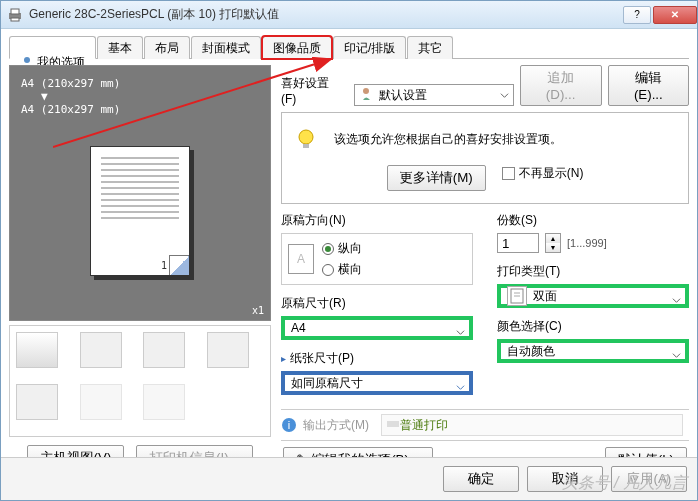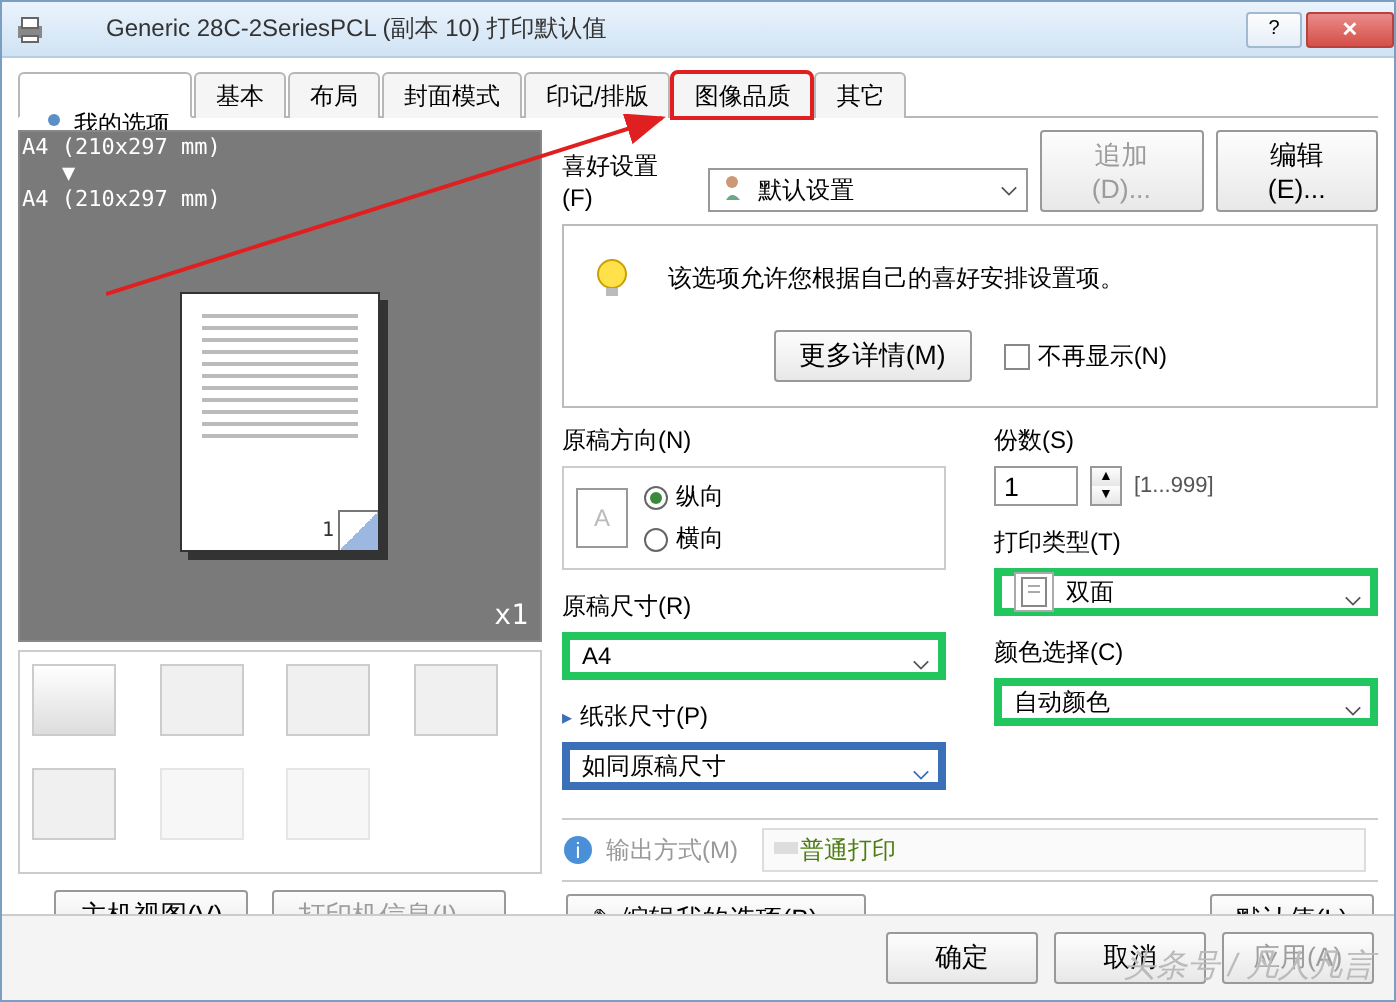--- a/index.html
+++ b/index.html
@@ -1,55 +1,55 @@
 <!DOCTYPE html>
 <html><head>
 <meta charset="utf-8">
 <style>
 * { box-sizing: border-box; margin: 0; padding: 0; }
 body { font-family: "Microsoft YaHei", sans-serif; font-size: 12px; background: #fff; overflow: hidden; }
 .window { width: 698px; height: 501px; background: #fff; border: 1px solid #7a9fc0; position: relative; }
-.titlebar { height: 28px; background: linear-gradient(#eaf3fc, #d0e3f4); display: flex; align-items: center; padding: 0 0 0 6px; border-bottom: 1px solid #b7cee0; gap: 24px; }
+.titlebar { height: 28px; background: linear-gradient(#eaf3fc, #d0e3f4); display: flex; align-items: center; padding: 0 0 0 6px; border-bottom: 1px solid #b7cee0; }
 .titlebar .icon { width: 16px; height: 16px; margin-right: 6px; }
 .titlebar .title { flex: 1; color: #333; font-size: 12px; }
 .winbtns { display: flex; }
 .winbtn { width: 28px; height: 18px; border: 1px solid #a3b9d0; background: linear-gradient(#fdfdfd,#e6eef8); margin-left: 2px; display: flex; align-items: center; justify-content: center; border-radius: 2px; font-size: 10px; }
 .winbtn.close { width: 44px; background: linear-gradient(#e98b8a,#d54f47); border-color: #b8413b; color: #fff; font-weight: bold; }
 .content { padding: 6px 8px 8px 8px; }
 .tabs { display: flex; border-bottom: 1px solid #b7b7b7; height: 24px; }
 .tab { padding: 3px 10px 2px 10px; border: 1px solid #b7b7b7; border-bottom: none; background: #f5f5f5; margin-right: 1px; border-radius: 3px 3px 0 0; position: relative; top: 1px; cursor: pointer; }
 .tab.active { background: #fff; border-bottom: 1px solid #fff; padding-top: 17px; }
 .tab.highlight { outline: 2px solid #e02020; outline-offset: -1px; }
 .tab .tabicon { width: 14px; height: 14px; display: inline-block; vertical-align: middle; margin-right: 3px; }
 .main { display: flex; gap: 10px; margin-top: 6px; }
 .left { width: 262px; }
-.preview { border: 1px solid #888; height: 256px; background: #7a7a7a; color: #fff; font-family: monospace; position: relative; padding: 1px; }
+.preview { border: 1px solid #888; height: 256px; background: #7a7a7a; color: #fff; font-family: monospace; position: relative; padding: 11px; }
 .preview .sz { font-size: 11px; }
 .previewpage { position: absolute; left: 80px; top: 80px; width: 100px; height: 130px; background: #fff; border: 1px solid #333; box-shadow: 4px 4px 0 #333; }
 .previewpage .lines { padding: 10px 10px 6px 10px; }
 .previewpage .line { height: 2px; background: #bbb; margin-bottom: 4px; }
 .previewpage .num { position: absolute; bottom: 4px; right: 20px; font-size: 10px; color: #333; background: #fff; padding: 0 2px; }
 .previewpage .corner { position: absolute; bottom: 0; right: 0; width: 20px; height: 20px; background: linear-gradient(135deg, #fff 50%, #9cb8e0 50%); border-left: 1px solid #777; border-top: 1px solid #777; }
-.x1 { position: absolute; bottom: 4px; right: 6px; font-size: 14px; }
+.x1 { position: absolute; bottom: 4px; right: 6px; font-size: 10px; }
 .thumbs { border: 1px solid #ccc; height: 112px; margin-top: 4px; padding: 6px; display: grid; grid-template-columns: repeat(4, 1fr); gap: 6px; }
 .thumb { width: 42px; height: 36px; background: #f0f0f0; border: 1px solid #ccc; }
 .leftbtns { display: flex; gap: 12px; margin-top: 8px; justify-content: center; }
 .btn { padding: 3px 12px; border: 1px solid #999; background: linear-gradient(#fdfdfd,#e8e8e8); border-radius: 2px; cursor: pointer; min-width: 76px; }
 .btn.disabled { color: #9c9c9c; }
 .right { flex: 1; }
 .toprow { display: flex; align-items: flex-end; gap: 6px; margin-bottom: 6px; }
 .toprow label { margin-right: 4px; }
 .select { border: 1px solid #999; background: #fff; padding: 2px 18px 2px 6px; position: relative; display: inline-flex; align-items: center; height: 22px; }
 .select.fav { width: 160px; }
 .select .chev { position: absolute; right: 4px; top: 4px; }
 .chev svg, .chevdown svg { width: 9px; height: 9px; }
 .infobox { border: 1px solid #bbb; padding: 14px 12px 12px 12px; margin-bottom: 8px; }
 .inforow { display: flex; align-items: center; gap: 16px; margin-bottom: 14px; }
 .bulb { width: 24px; height: 24px; }
-.infobtns { display: flex; align-items: center; gap: 16px; justify-content: center; }
+.infobtns { display: flex; align-items: flex-start; gap: 16px; justify-content: center; }
 .checkbox { width: 13px; height: 13px; border: 1px solid #888; display: inline-block; vertical-align: middle; margin-right: 4px; background: #fff; }
 .cols { display: flex; gap: 24px; }
 .col { flex: 1; }
 .group { margin-bottom: 10px; }
 .group .glabel { margin-bottom: 4px; }
 .group .gbody { border: 1px solid #ccc; padding: 6px; display: flex; align-items: center; gap: 8px; }
 .radio { width: 12px; height: 12px; border: 1px solid #666; border-radius: 50%; display: inline-block; vertical-align: middle; margin-right: 4px; position: relative; }
 .radio.checked::after { content: ""; position: absolute; width: 6px; height: 6px; background: #3a8a3a; border-radius: 50%; top: 2px; left: 2px; }
 .sel-full { border: 4px solid #22c55e; height: 24px; background: #fff; display: flex; align-items: center; padding: 0 6px; position: relative; }
 .sel-full.blue { border-color: #3b6fb7; }
@@ -90,22 +90,22 @@
 
   <div class="content">
     <div class="tabs">
       <div class="tab active"><span class="tabicon"><svg viewBox="0 0 14 14">
               <circle cx="7" cy="4" r="3" fill="#5a8fc7"></circle>
               <path d="M2 13 Q7 7 12 13" fill="#5a8fc7"></path>
             </svg></span><span>我的选项</span></div>
       <div class="tab">基本</div>
       <div class="tab">布局</div>
       <div class="tab">封面模式</div>
+      <div class="tab highlight">图像品质</div>
       <div class="tab">印记/排版</div>
-      <div class="tab highlight">图像品质</div>
       <div class="tab">其它</div>
     </div>
 
     <svg class="arrow" style="left:52px; top:56px; width:300px; height:100px;">
       <defs>
           <marker id="ah" markerWidth="10" markerHeight="8" refX="9" refY="4" orient="auto">
             <polygon points="0 0, 10 4, 0 8" fill="#e02020"></polygon>
           </marker>
         </defs>
       <line x1="0" y1="90" x2="278" y2="2" stroke="#e02020" stroke-width="2" marker-end="url(#ah)"></line>

